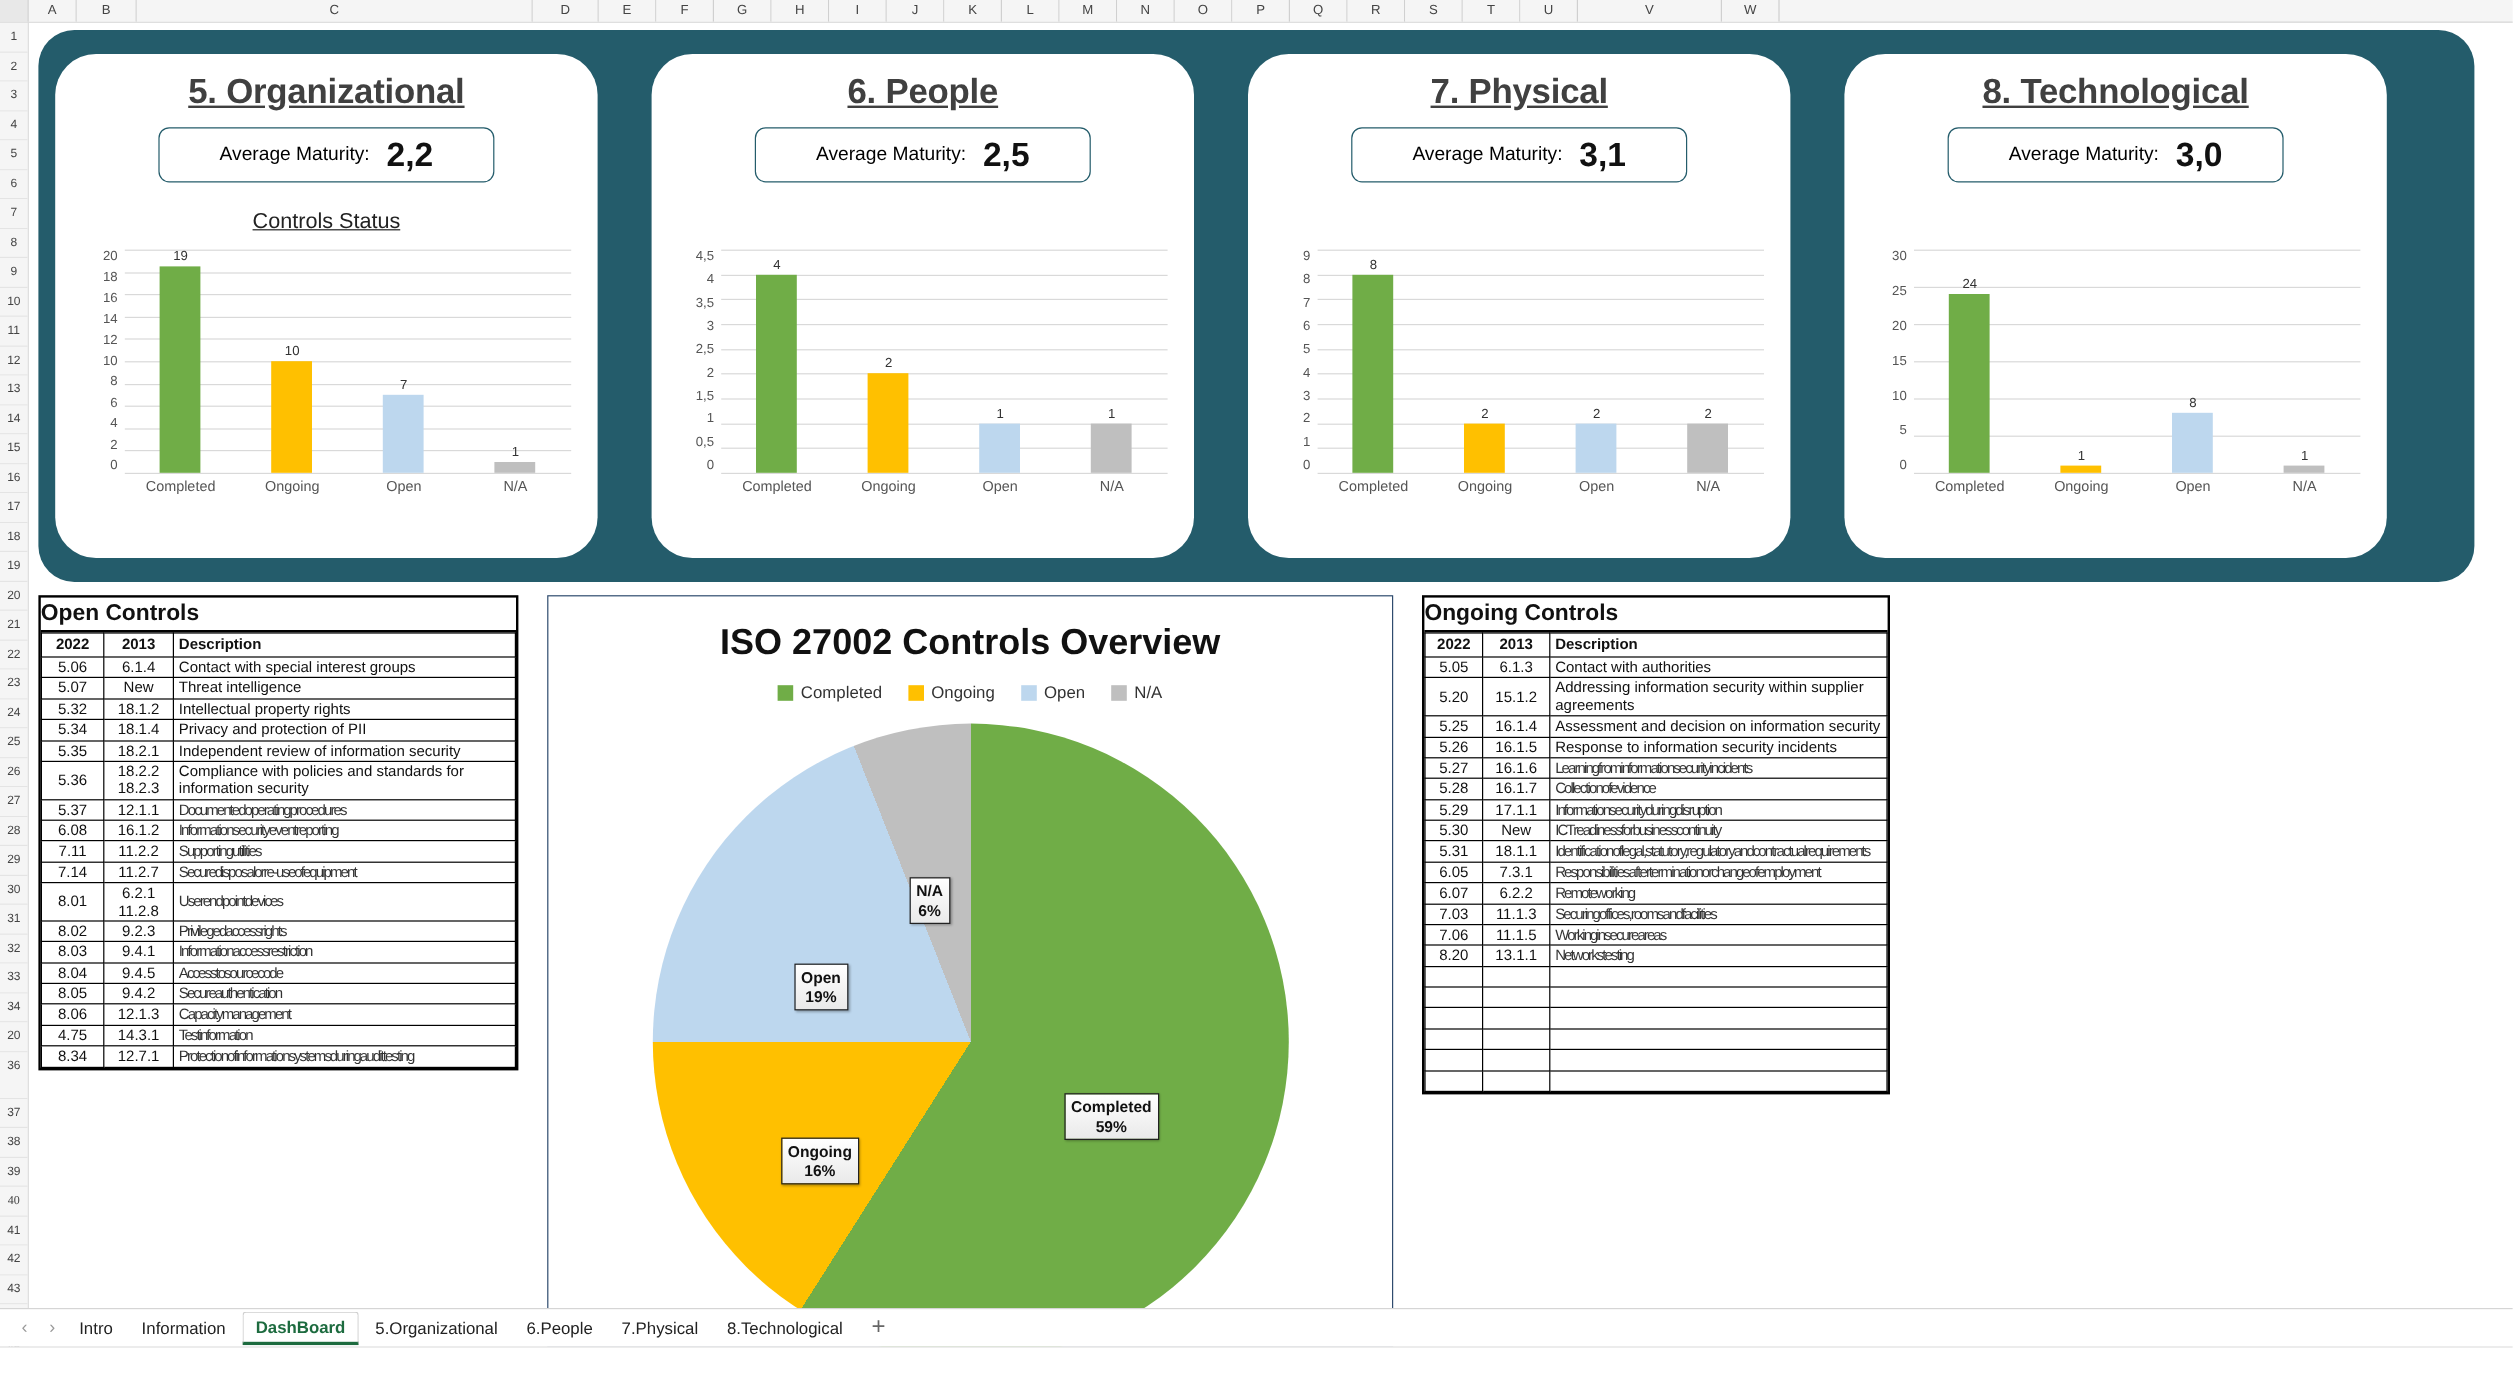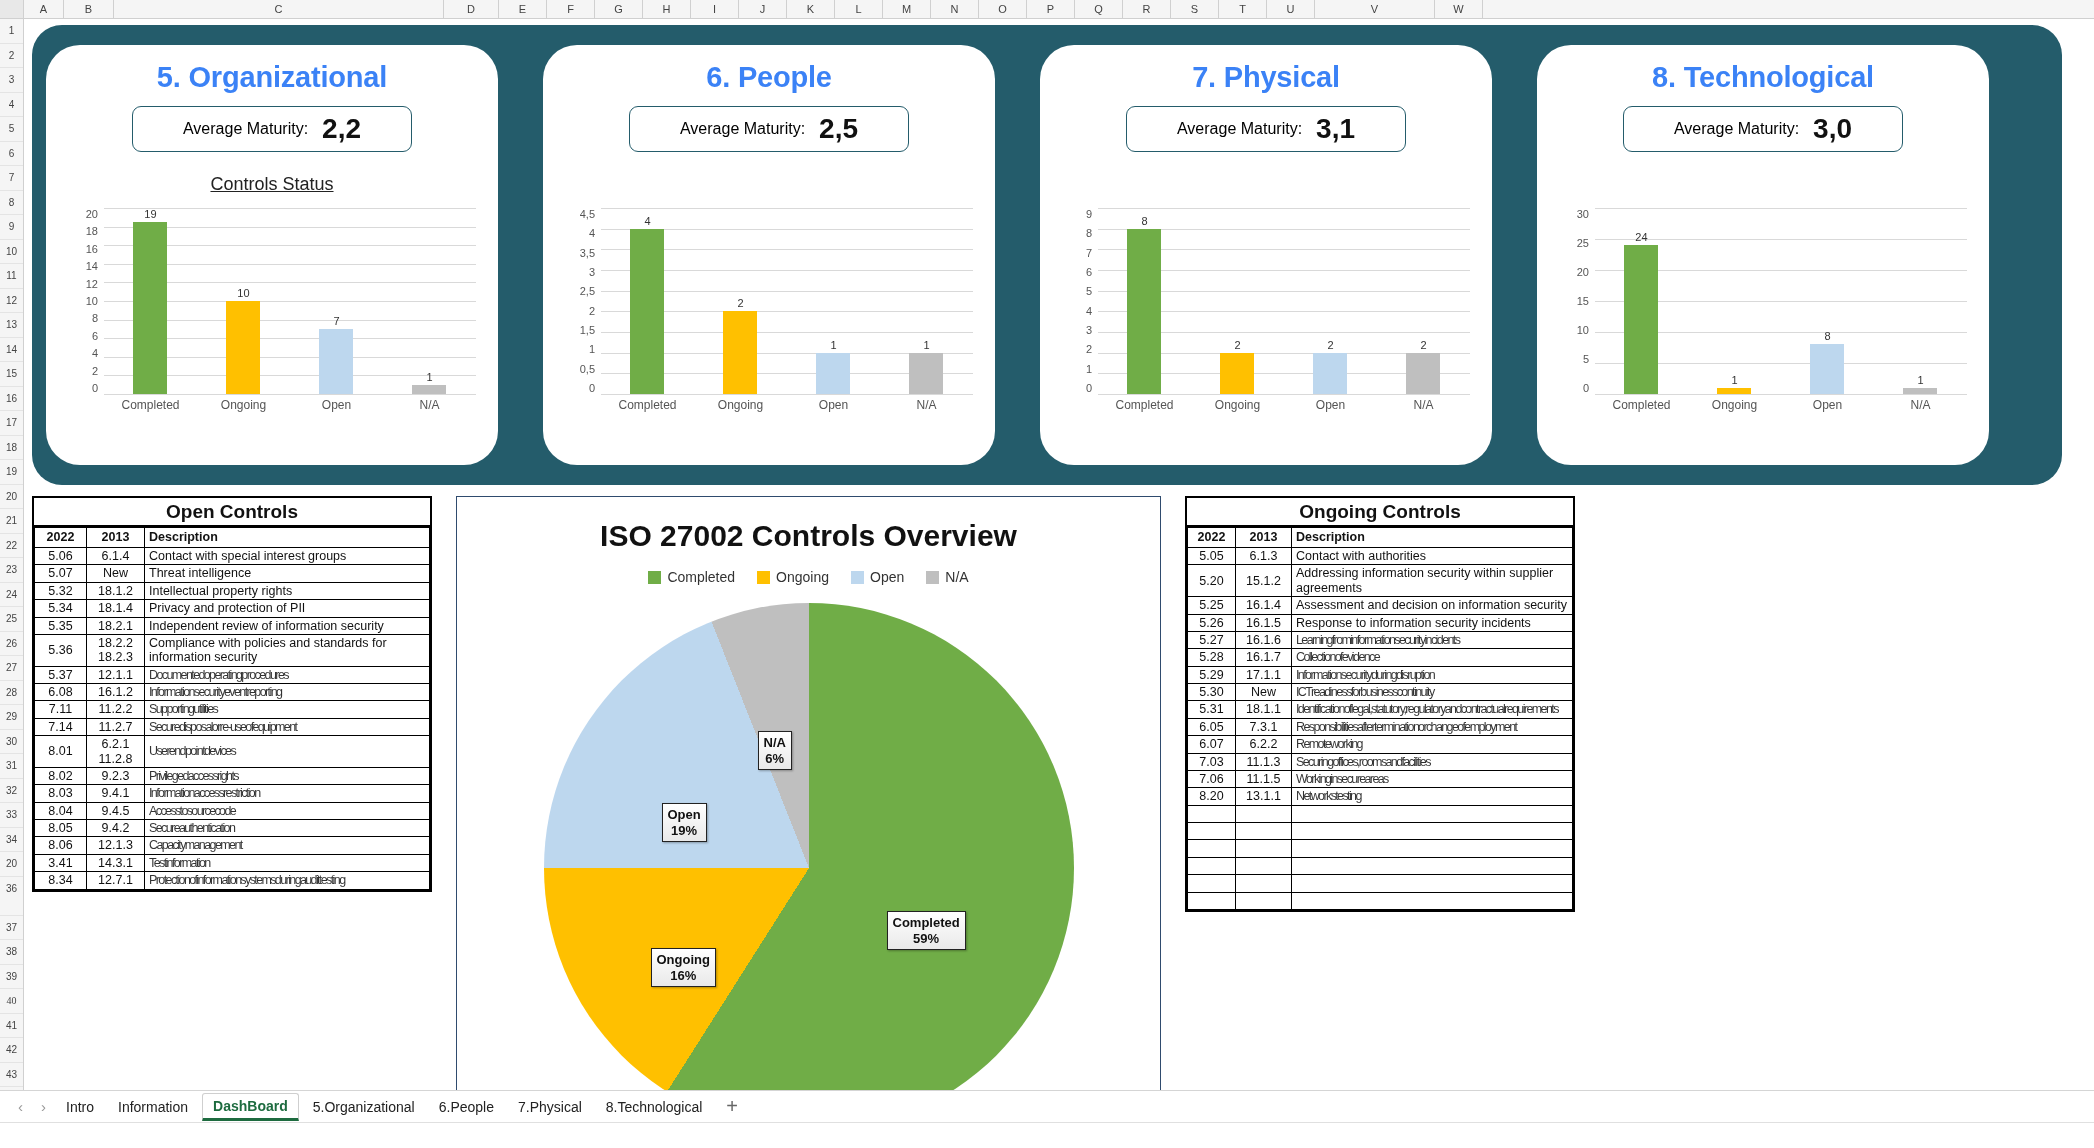--- a/index.html
+++ b/index.html
@@ -46,22 +46,22 @@
   .card {
     position: absolute; top: 20px; width: 452px; height: 420px;
     background: #ffffff; border-radius: 34px;
   }
   .card.c1 { left: 14px; }
   .card.c2 { left: 511px; }
   .card.c3 { left: 1008px; }
   .card.c4 { left: 1505px; }
 
   .card-title {
-    text-align: center; font-size: 29px; font-weight: bold; color: #3b82f6;
-    margin-top: 16px; letter-spacing: -0.2px;
+    text-align: center; font-size: 29px; font-weight: bold; color: #404040;
+    margin-top: 16px; letter-spacing: -0.2px; text-decoration: underline;
   }
   .maturity-box {
     margin: 12px auto 0; width: 280px; height: 46px;
     border: 1.5px solid #245c6b; border-radius: 9px;
     display: flex; align-items: center; justify-content: center; gap: 14px;
   }
   .maturity-value { font-size: 28px; font-weight: bold; color: #111; }
 
   .chart-title {
     text-align: center; font-size: 18px; color: #222;
@@ -103,21 +103,21 @@
   }
   .xaxis span { width: 22%; text-align: center; }
 
   
   .tbl {
     position: absolute; background: #fff;
     border: 2px solid #000; border-collapse: collapse;
     font-size: 13px; color: #111;
   }
   .tbl-title {
-    text-align: center; font-weight: bold; font-size: 19px;
+    font-weight: bold; font-size: 19px;
     border-bottom: 2px solid #000; height: 29px; line-height: 27px;
   }
   table.grid { width: 100%; border-collapse: collapse; table-layout: fixed; }
   table.grid th, table.grid td {
     border: 1px solid #000; padding: 1px 4px; font-size: 12.5px;
     vertical-align: middle; line-height: 1.15;
   }
   table.grid th { font-weight: bold; text-align: center; height: 20px; }
   table.grid td.num { text-align: center; }
   .garbled { filter: blur(0.55px); letter-spacing: -1.6px; word-spacing: -2px; opacity: .86; }
@@ -583,21 +583,21 @@
             <td class="num">8.05</td>
             <td class="num">9.4.2</td>
             <td class="garbled">Secure authentication</td>
           </tr>
           <tr>
             <td class="num">8.06</td>
             <td class="num">12.1.3</td>
             <td class="garbled">Capacity management</td>
           </tr>
           <tr>
-            <td class="num">3.41</td>
+            <td class="num">4.75</td>
             <td class="num">14.3.1</td>
             <td class="garbled">Test information</td>
           </tr>
           <tr>
             <td class="num">8.34</td>
             <td class="num">12.7.1</td>
             <td class="garbled">Protection of information systems during audit testing</td>
           </tr>
         </tbody>
     </table>

